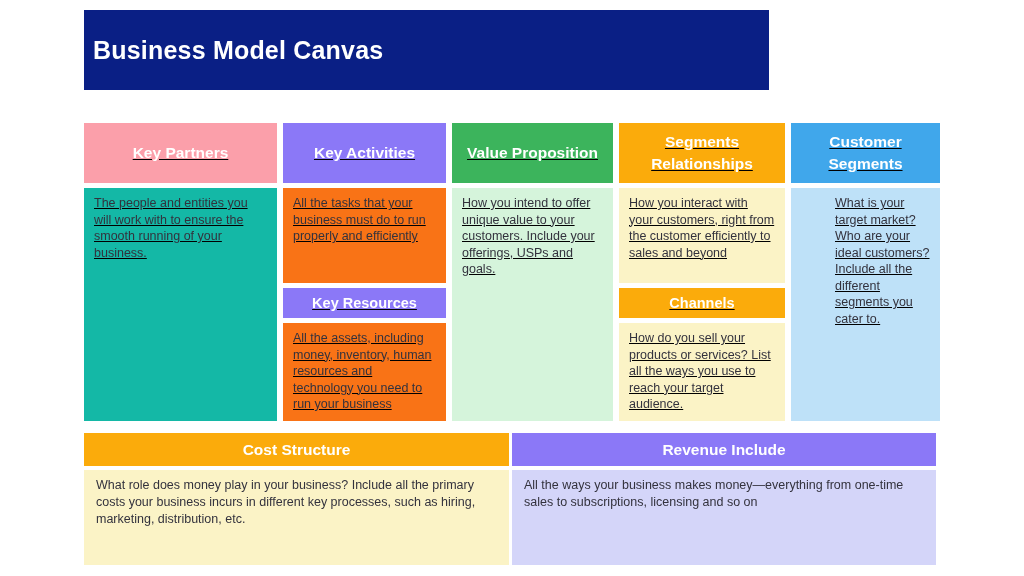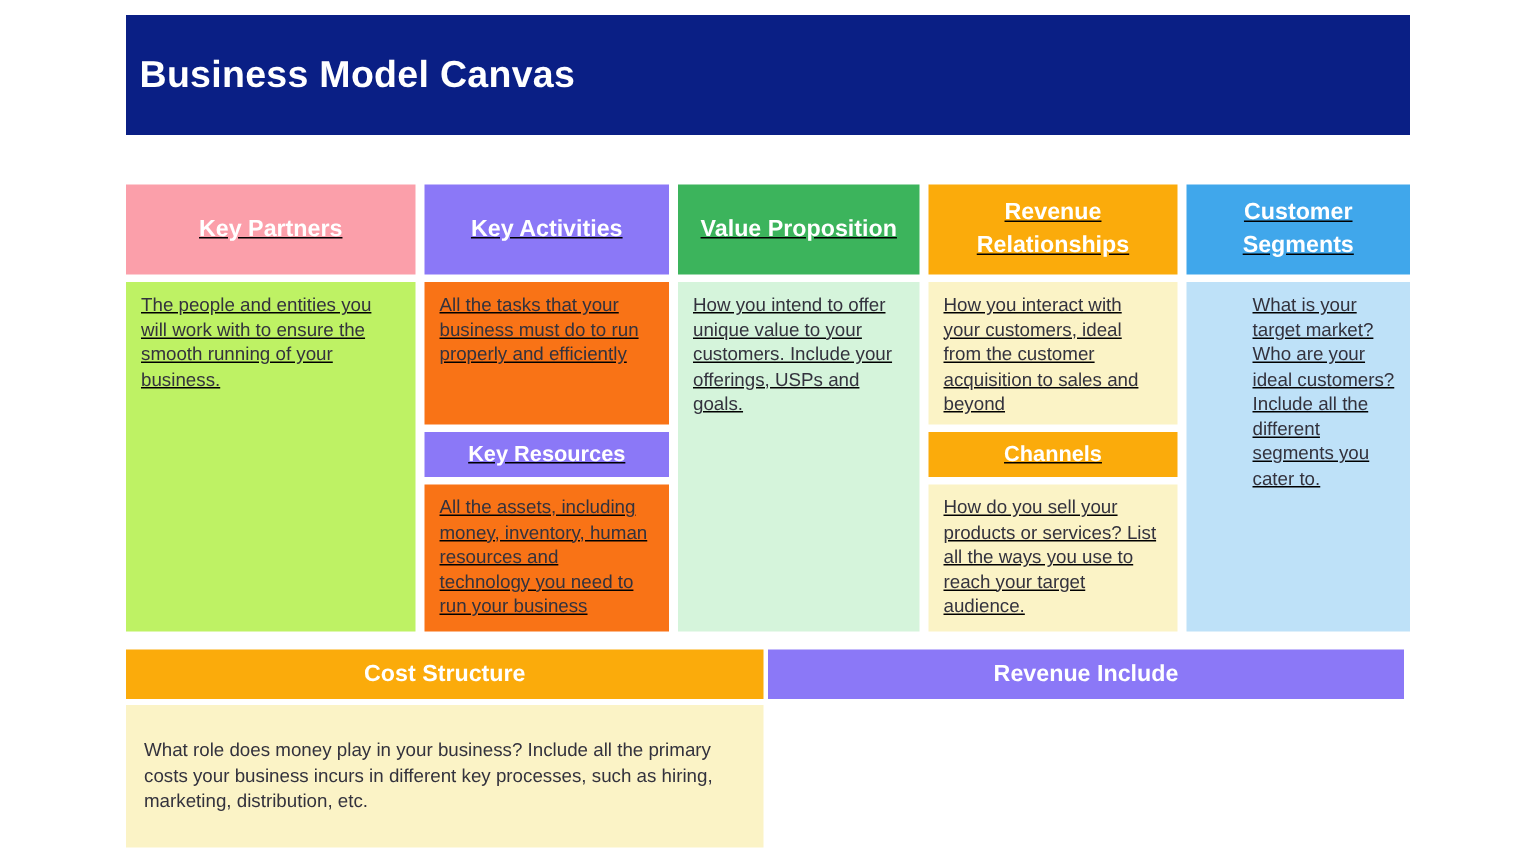--- a/index.html
+++ b/index.html
@@ -8,21 +8,21 @@
     width: 1024px; height: 576px;
     background: #ffffff;
     font-family: "Liberation Sans", sans-serif;
     overflow: hidden;
   }
   .sheet { position: relative; width: 1024px; height: 576px; background: #ffffff; }
 
   
   .topbar {
     position: absolute; left: 84px; top: 10px;
-    width: 856px; height: 80px;
+    width: 685px; height: 80px;
     background: #0A1F85;
     display: flex; align-items: center;
   }
   .topbar h1 {
     margin: 0; padding-left: 9px;
     color: #ffffff; font-size: 25px; font-weight: bold;
     letter-spacing: 0.2px;
   }
 
   
@@ -64,28 +64,28 @@
     grid-template-columns: 425px 424px;
     column-gap: 3px;
   }
   .bottom-header {
     height: 33px;
     display: flex; align-items: center; justify-content: center;
     color: #ffffff; font-weight: bold; font-size: 15.5px;
   }
   .bottom-body {
     height: 95px; margin-top: 4px;
-    padding: 22px 12px;
+    padding: 7px 12px;
     font-size: 12.5px; line-height: 1.35;
     color: #33323D;
   }
 
   
   .bg-pink        { background: #FB9FAA; }
-  .bg-pink-light  { background: #bef264; }
+  .bg-pink-light  { background: #14b8a6; }
   .bg-purple      { background: #8B78F7; }
   .bg-purple-light{ background: #f97316; }
   .bg-green       { background: #3CB45C; }
   .bg-green-light { background: #D5F4DB; }
   .bg-orange      { background: #FBAB0B; }
   .bg-yellow-light{ background: #FBF3C6; }
   .bg-blue        { background: #40A7EB; }
   .bg-blue-light  { background: #BEE1F8; padding-left: 44px; }
   .bg-lav-light   { background: #D4D5F9; }
 </style>
@@ -111,39 +111,40 @@
       <div class="sub-header bg-purple">Key Resources</div>
       <div class="cell-body bg-purple-light grow">All the assets, including money, inventory, human resources and technology you need to run your business</div>
     </section>
 
     <section class="col">
       <div class="col-header bg-green">Value Proposition</div>
       <div class="cell-body bg-green-light grow">How you intend to offer unique value to your customers. Include your offerings, USPs and goals.</div>
     </section>
 
     <section class="col">
-      <div class="col-header bg-orange">Revenue Relationships</div>
-      <div class="cell-body bg-yellow-light h-top">How you interact with your customers, ideal from the customer acquisition to sales and beyond</div>
+      <div class="col-header bg-orange">Segments Relationships</div>
+      <div class="cell-body bg-yellow-light h-top">How you interact with your customers, right from the customer efficiently to sales and beyond</div>
       <div class="sub-header bg-orange">Channels</div>
       <div class="cell-body bg-yellow-light grow">How do you sell your products or services? List all the ways you use to reach your target audience.</div>
     </section>
 
     <section class="col">
       <div class="col-header bg-blue">Customer Segments</div>
       <div class="cell-body bg-blue-light grow">What is your target market? Who are your ideal customers? Include all the different segments you cater to.</div>
     </section>
 
   </div>
 
   <div class="bottom">
 
     <section>
       <div class="bottom-header bg-orange">Cost Structure</div>
       <div class="bottom-body bg-yellow-light">What role does money play in your business? Include all the primary costs your business incurs in different key processes, such as hiring, marketing, distribution, etc.</div>
     </section>
 
     <section>
       <div class="bottom-header bg-purple">Revenue Include</div>
+      <div class="bottom-body bg-lav-light">All the ways your business makes money—everything from one-time sales to subscriptions, licensing and so on</div>
     </section>
 
   </div>
 
 </div>
 
 </body></html>

